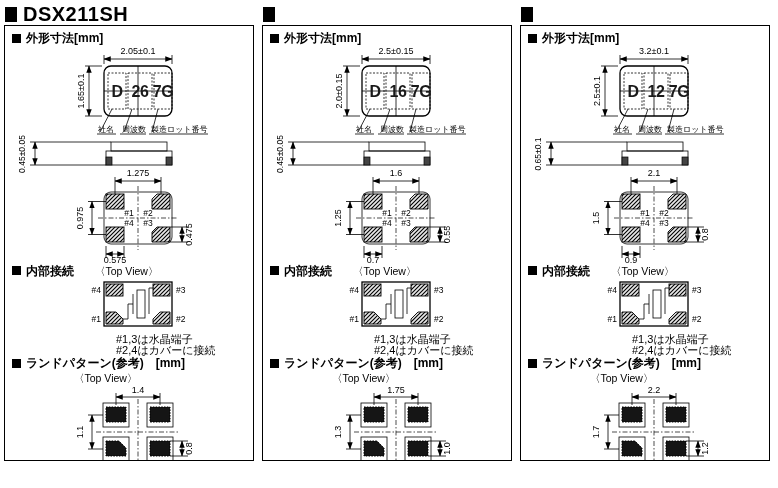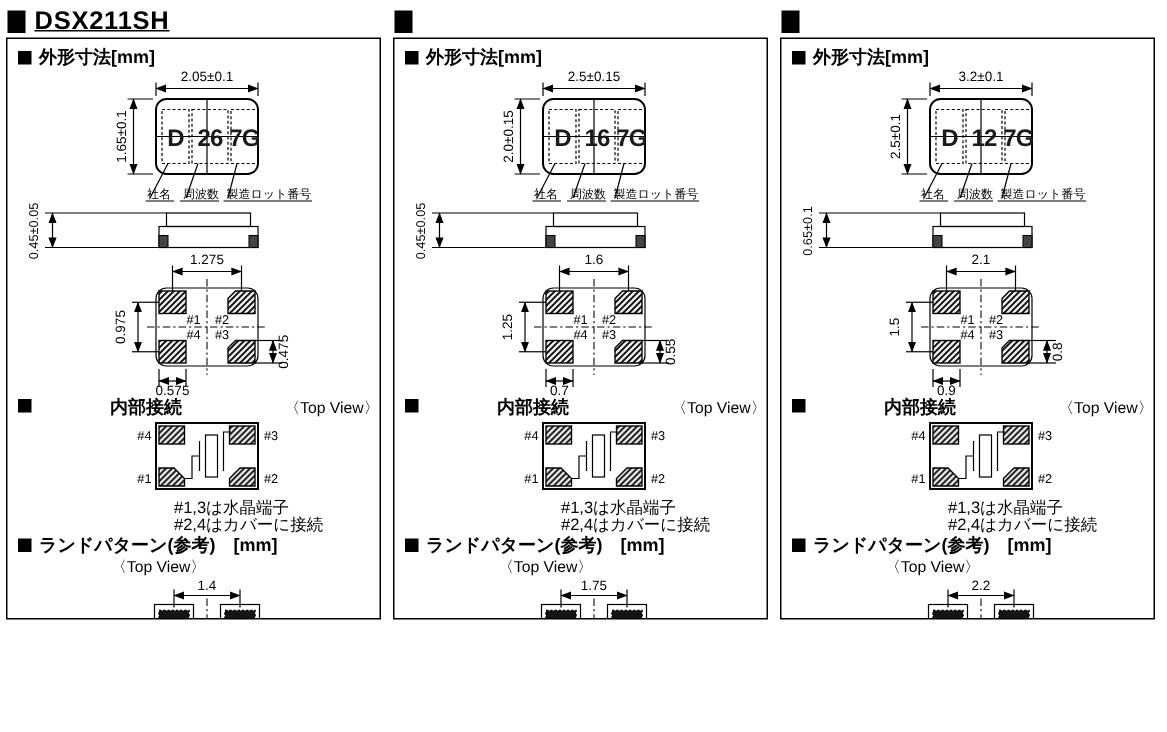--- a/index.html
+++ b/index.html
@@ -1,28 +1,28 @@
 <!DOCTYPE html>
 <html><head>
 <meta charset="utf-8">
 <style>
   html,body{margin:0;padding:0;background:#fff;}
   body{width:778px;height:488px;overflow:hidden;color:#000;
        font-family:"Liberation Sans","DejaVu Sans",sans-serif;}
   .page{display:flex;gap:8px;padding:3px 4px 0 4px;box-sizing:border-box;}
   .col{flex:0 0 250px;width:250px;}
   .col-header{display:flex;align-items:center;gap:6px;height:22px;
-              font-size:17px;font-weight:bold;letter-spacing:.5px;margin-left:1px;text-decoration:underline;}
+              font-size:20px;font-weight:bold;letter-spacing:.5px;margin-left:1px;}
   .col-header .sq{width:12px;height:15px;background:#000;flex:0 0 auto;}
-  .panel{border:1.5px solid #000;height:388px;box-sizing:border-box;
+  .panel{border:1.5px solid #000;height:436px;box-sizing:border-box;
          padding:5px 0 0 7px;overflow:hidden;}
   .sec-title{display:flex;align-items:center;gap:5px;font-size:12px;
              font-weight:bold;height:15px;line-height:15px;}
   .sec-title .sq{width:9px;height:9px;background:#000;flex:0 0 auto;}
-  .sec-row{display:flex;align-items:baseline;justify-content:space-between;}
+  .sec-row{display:flex;align-items:baseline;}
   .tv-inline{font-size:10.5px;font-weight:normal;margin-left:16px;}
   .tv-center{font-size:10.5px;margin:1px 0 0 62px;height:13px;line-height:13px;}
   .notes{margin:1px 0 1px 104px;font-size:11px;line-height:10.5px;height:21px;}
   svg{display:block;}
   svg text{fill:#000;}
   .dimtxt{font-size:9px;}
   .dimtxt-s{font-size:8.5px;}
   .mark{font-size:16px;font-weight:bold;fill:#1a1a1a;letter-spacing:-.5px;}
   .pin{font-size:8.5px;}
   .jlabel{font-size:8px;}

